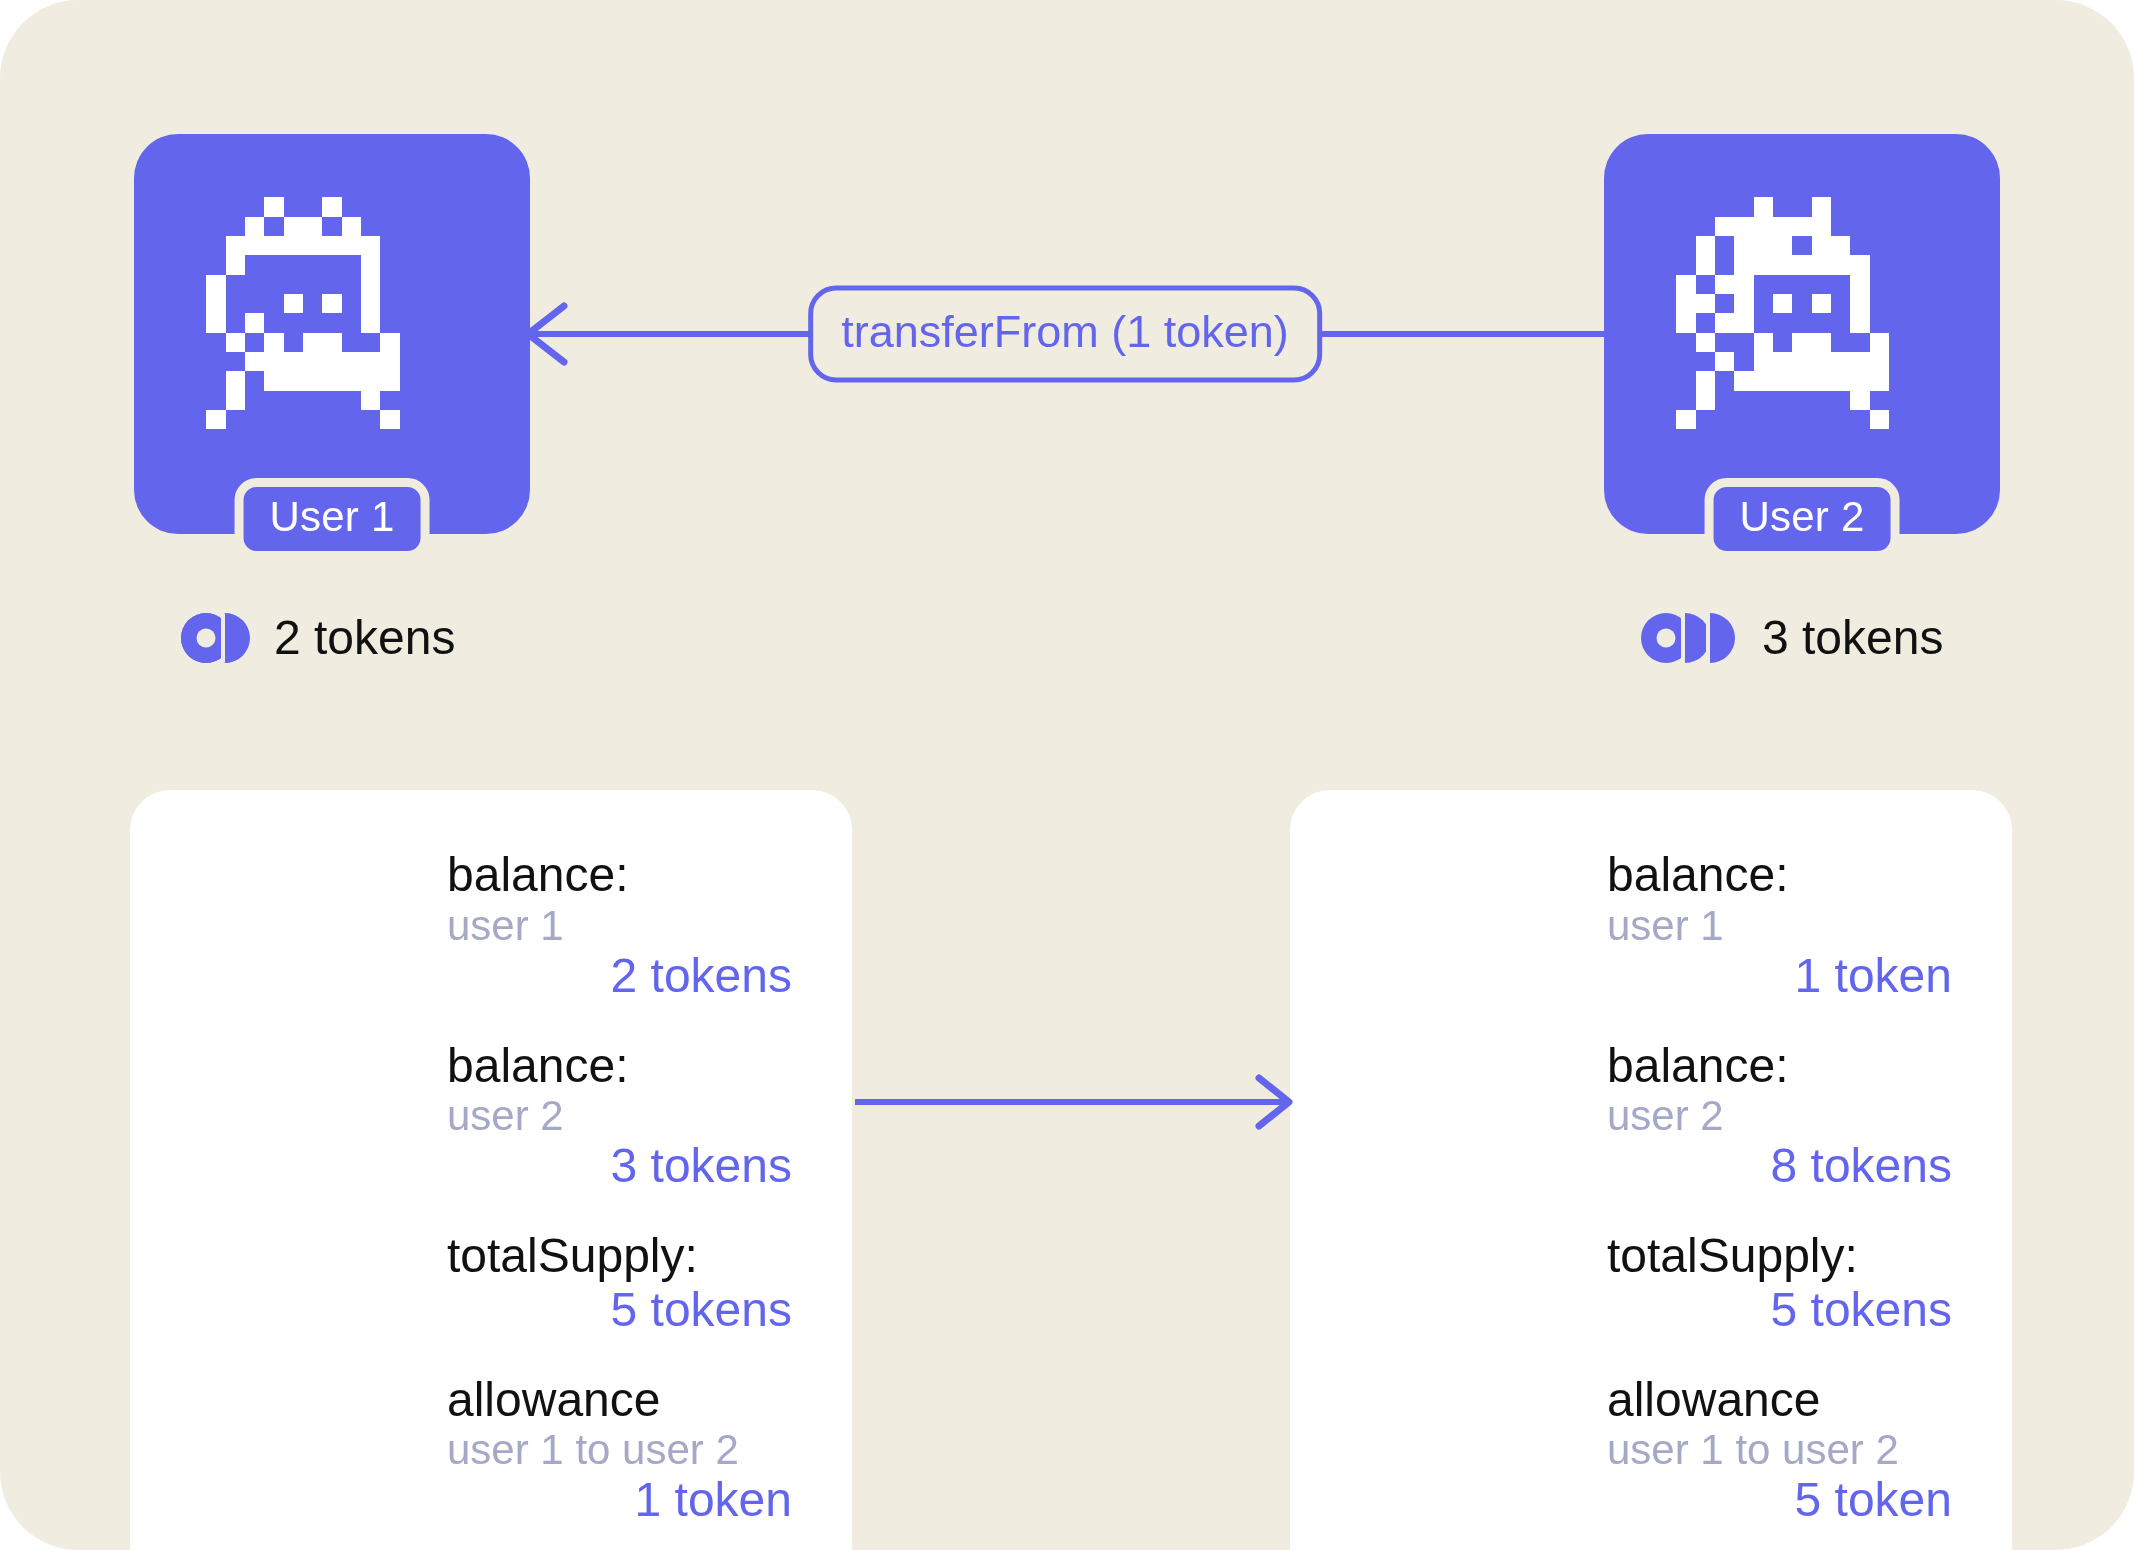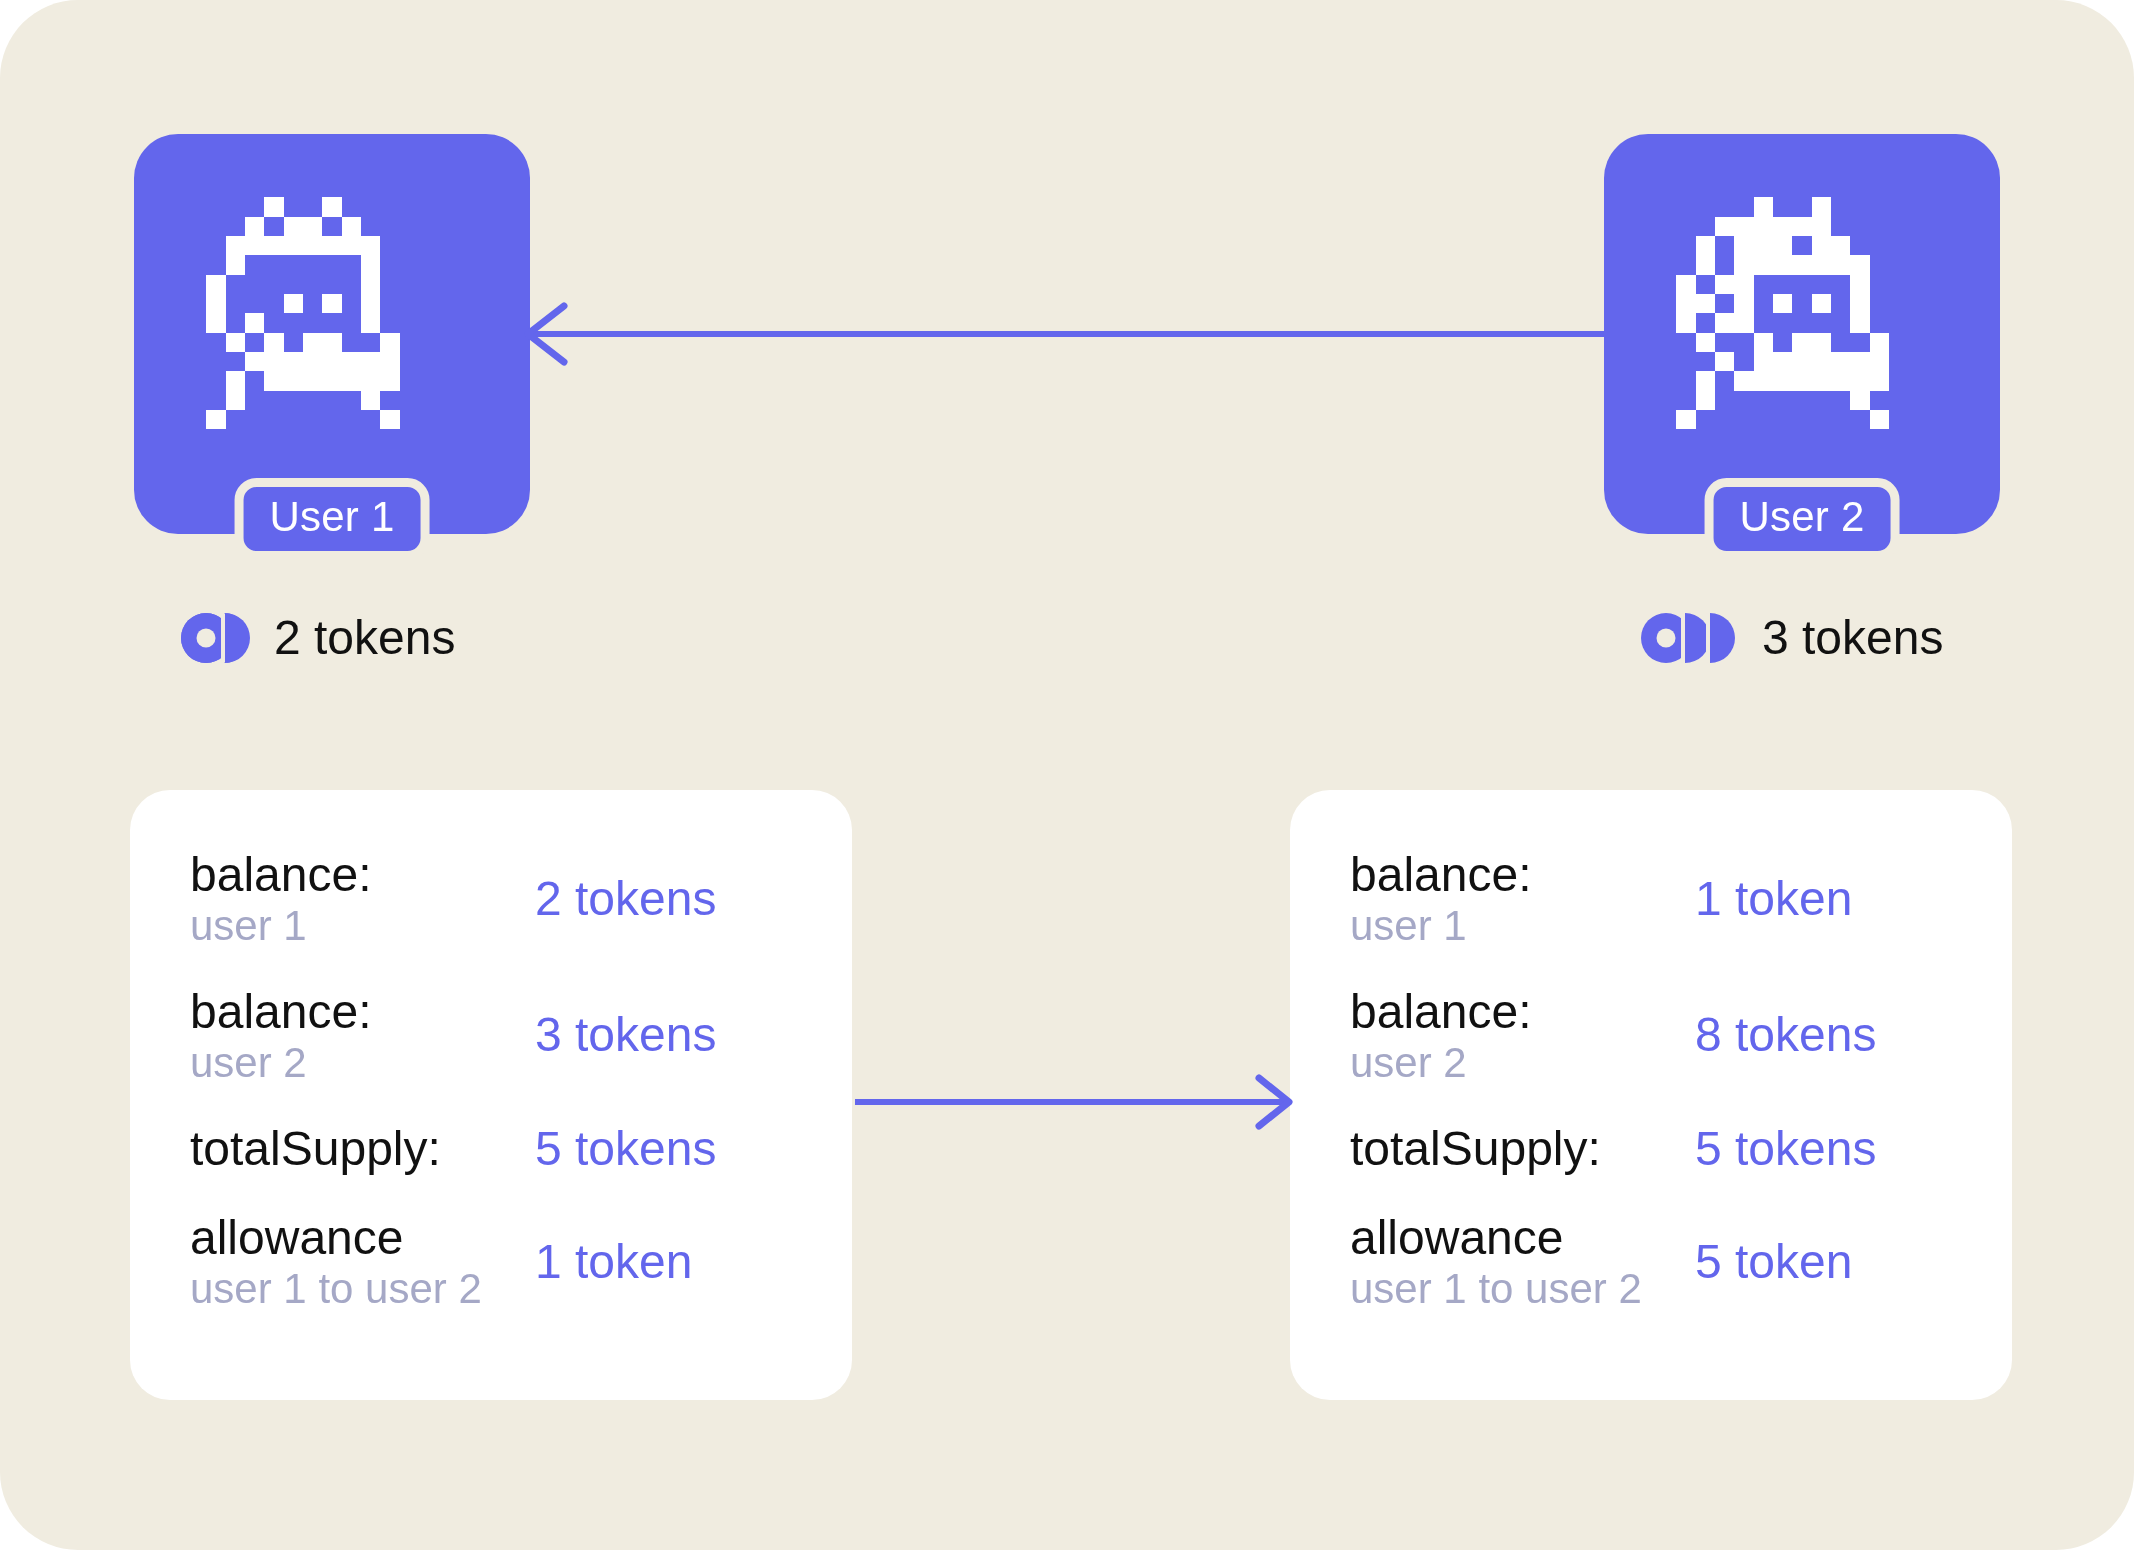--- a/index.html
+++ b/index.html
@@ -111,23 +111,24 @@
     background: #ffffff;
     border-radius: 40px;
     padding: 58px 0 72px;
     box-sizing: border-box;
   }
   #card-before { left: 130px; top: 790px; }
   #card-after  { left: 1290px; top: 790px; }
 
   .state-row {
     display: flex;
-    align-items: center;
+    align-items: flex-end;
     padding: 0 60px;
     margin-bottom: 36px;
+    flex-direction: column;
   }
   .state-row:last-child { margin-bottom: 16px; }
 
   .row-key { width: 345px; flex: none; }
   .row-key-main {
     font-size: 48px;
     line-height: 1.12;
     color: #111111;
     white-space: nowrap;
   }
@@ -256,20 +257,21 @@
     <div class="user-badge">User 2</div>
   </div>
 
   <div id="connector">
     <svg width="1090" height="112" viewBox="0 0 1090 112" aria-hidden="true">
       <g>
         <line x1="6" y1="56" x2="1090" y2="56" stroke="#6366ec" stroke-width="6"></line>
         <polyline points="44,28 8,56 44,84" fill="none" stroke="#6366ec" stroke-width="7" stroke-linecap="round" stroke-linejoin="round"></polyline>
       </g>
     </svg>
+    <div class="call-pill">transferFrom (1 token)</div>
   </div>
 
   <div class="token-row" id="tokens-user1">
     <svg class="token-icon" width="72" height="52" viewBox="0 0 72 52" aria-hidden="true">
       <path d="M26 26a25 25 0 1 1-50 0 25 25 0 0 1 50 0z" transform="translate(25,0)" fill="#6366ec"></path>
       <circle cx="26" cy="26" r="25" fill="#6366ec"></circle>
       <circle cx="26" cy="26" r="9.5" fill="#f0ece0"></circle>
       <path d="M44 1a25 25 0 0 1 0 50z" fill="#6366ec"></path>
       <path d="M41 1a25 25 0 0 1 0 50z" fill="#f0ece0"></path>
       <path d="M45 1a25 25 0 0 1 0 50z" fill="#6366ec"></path>

